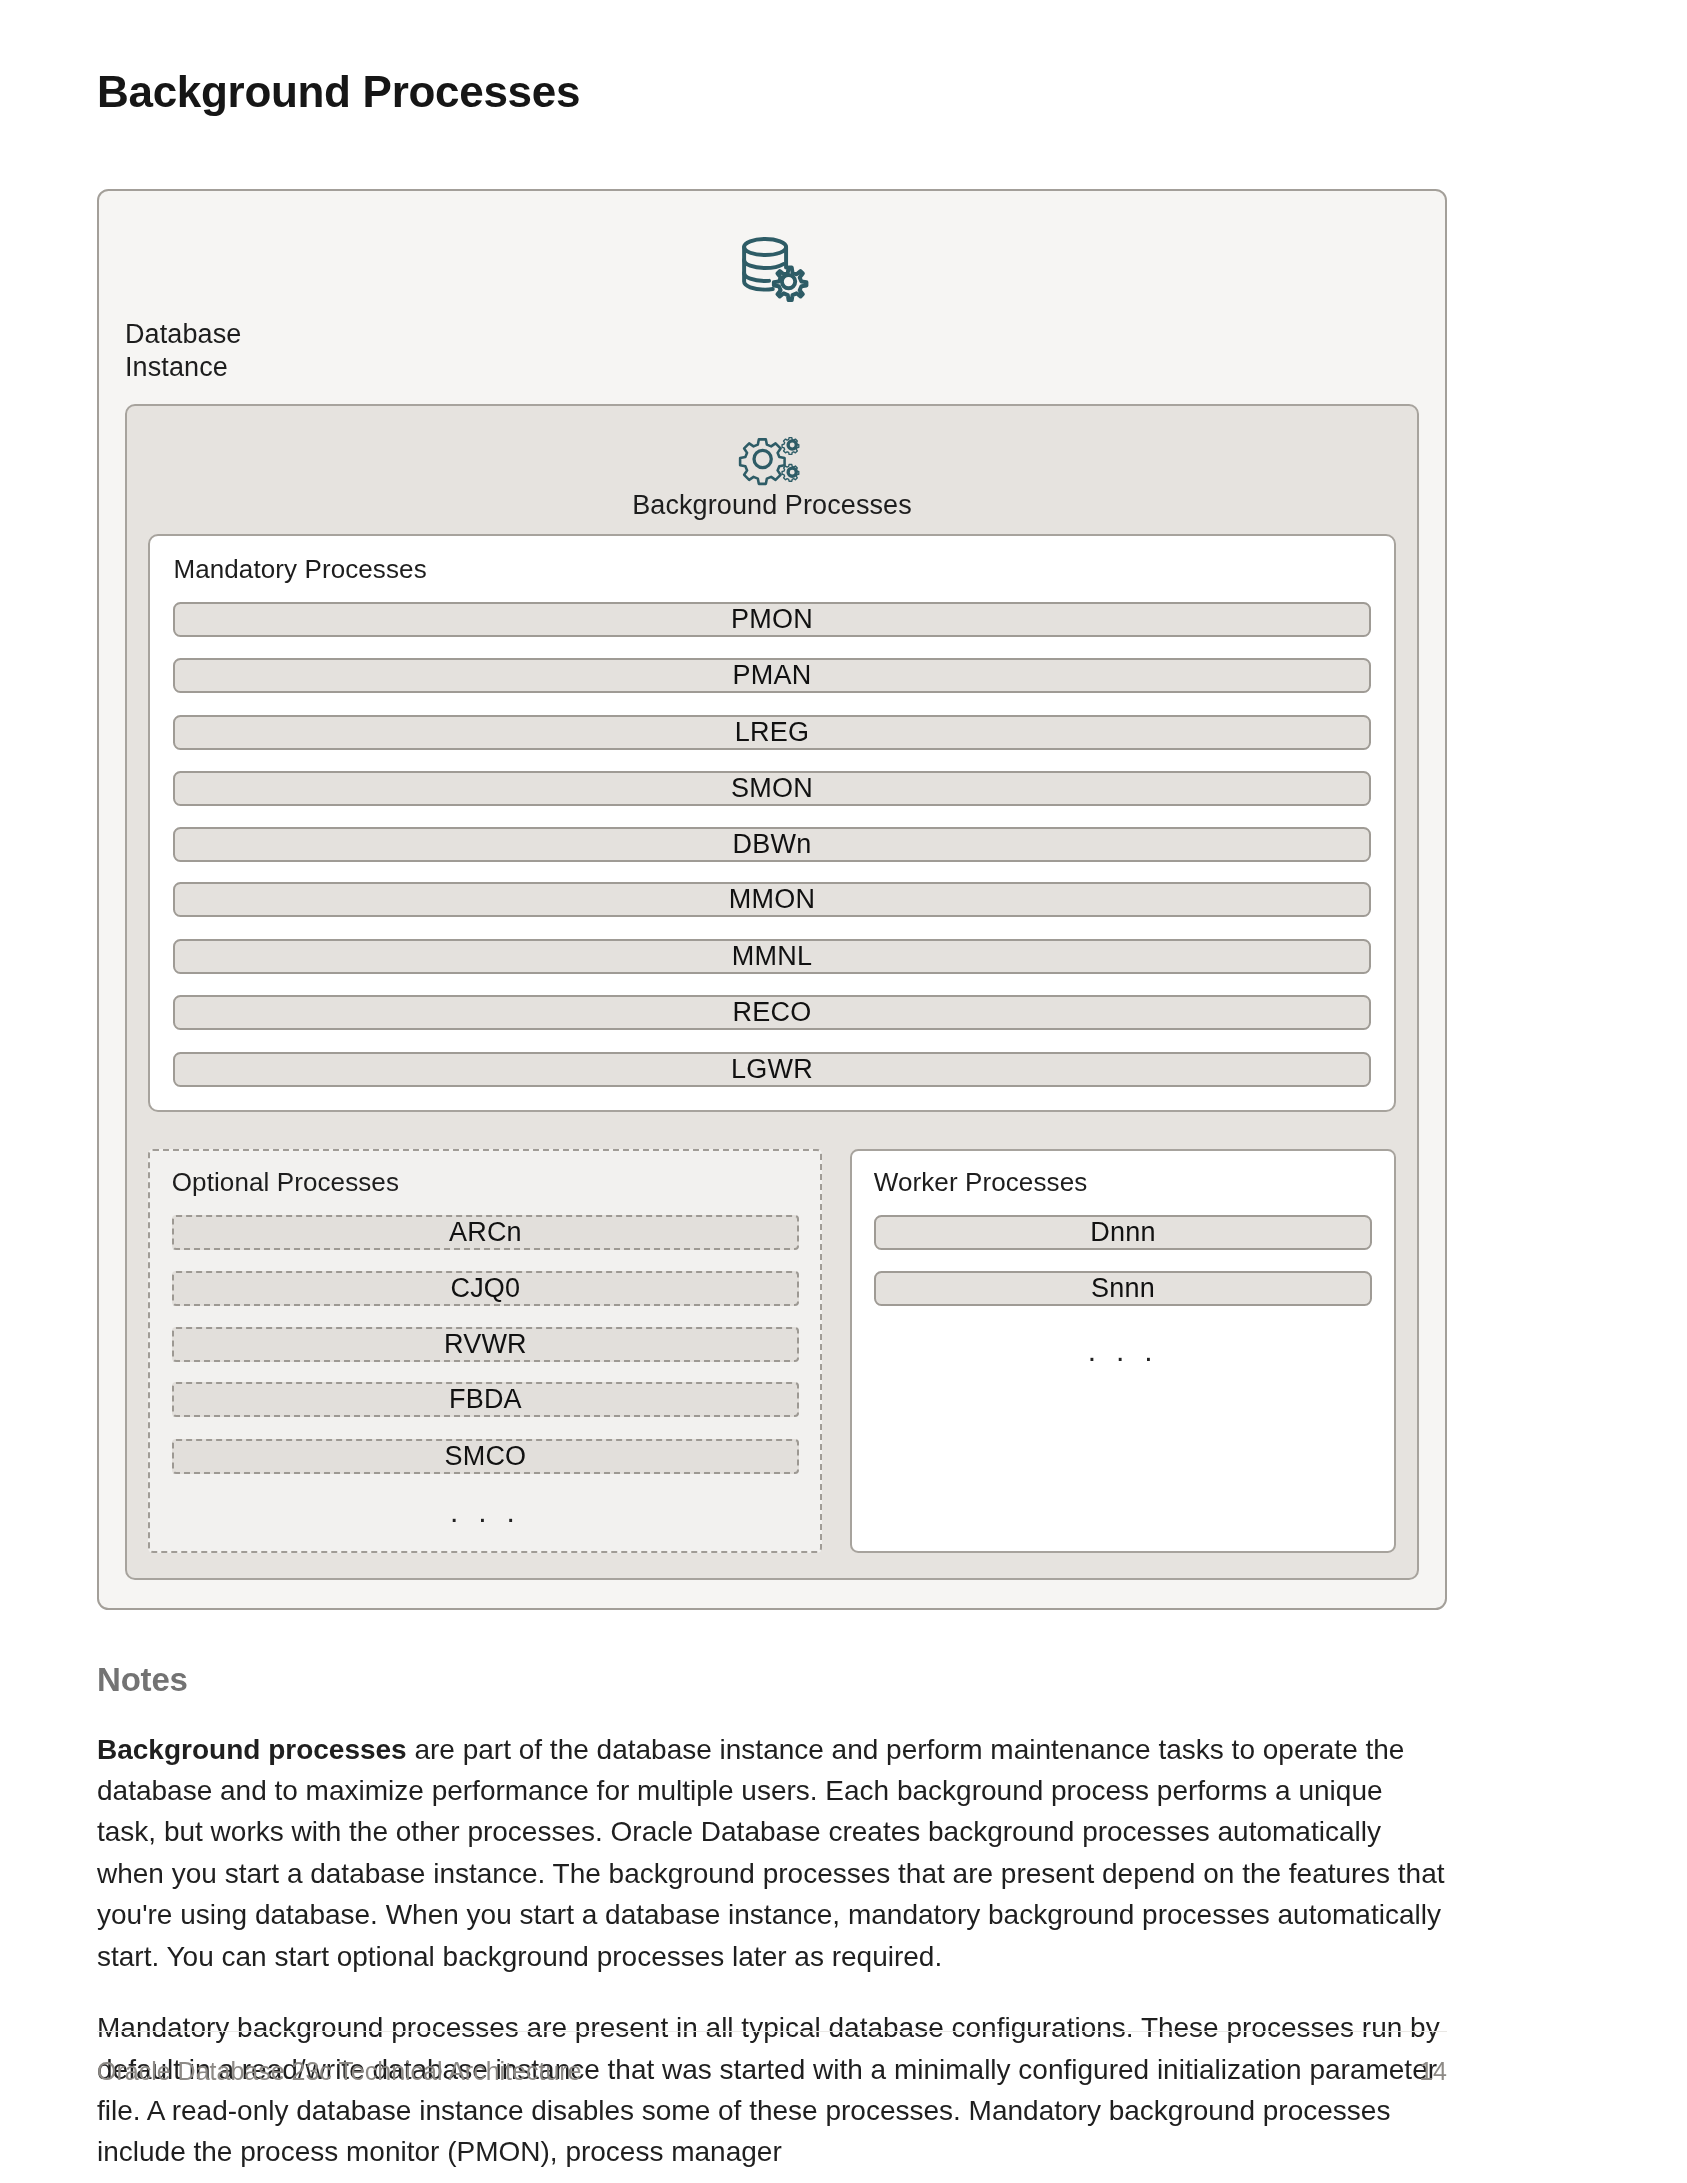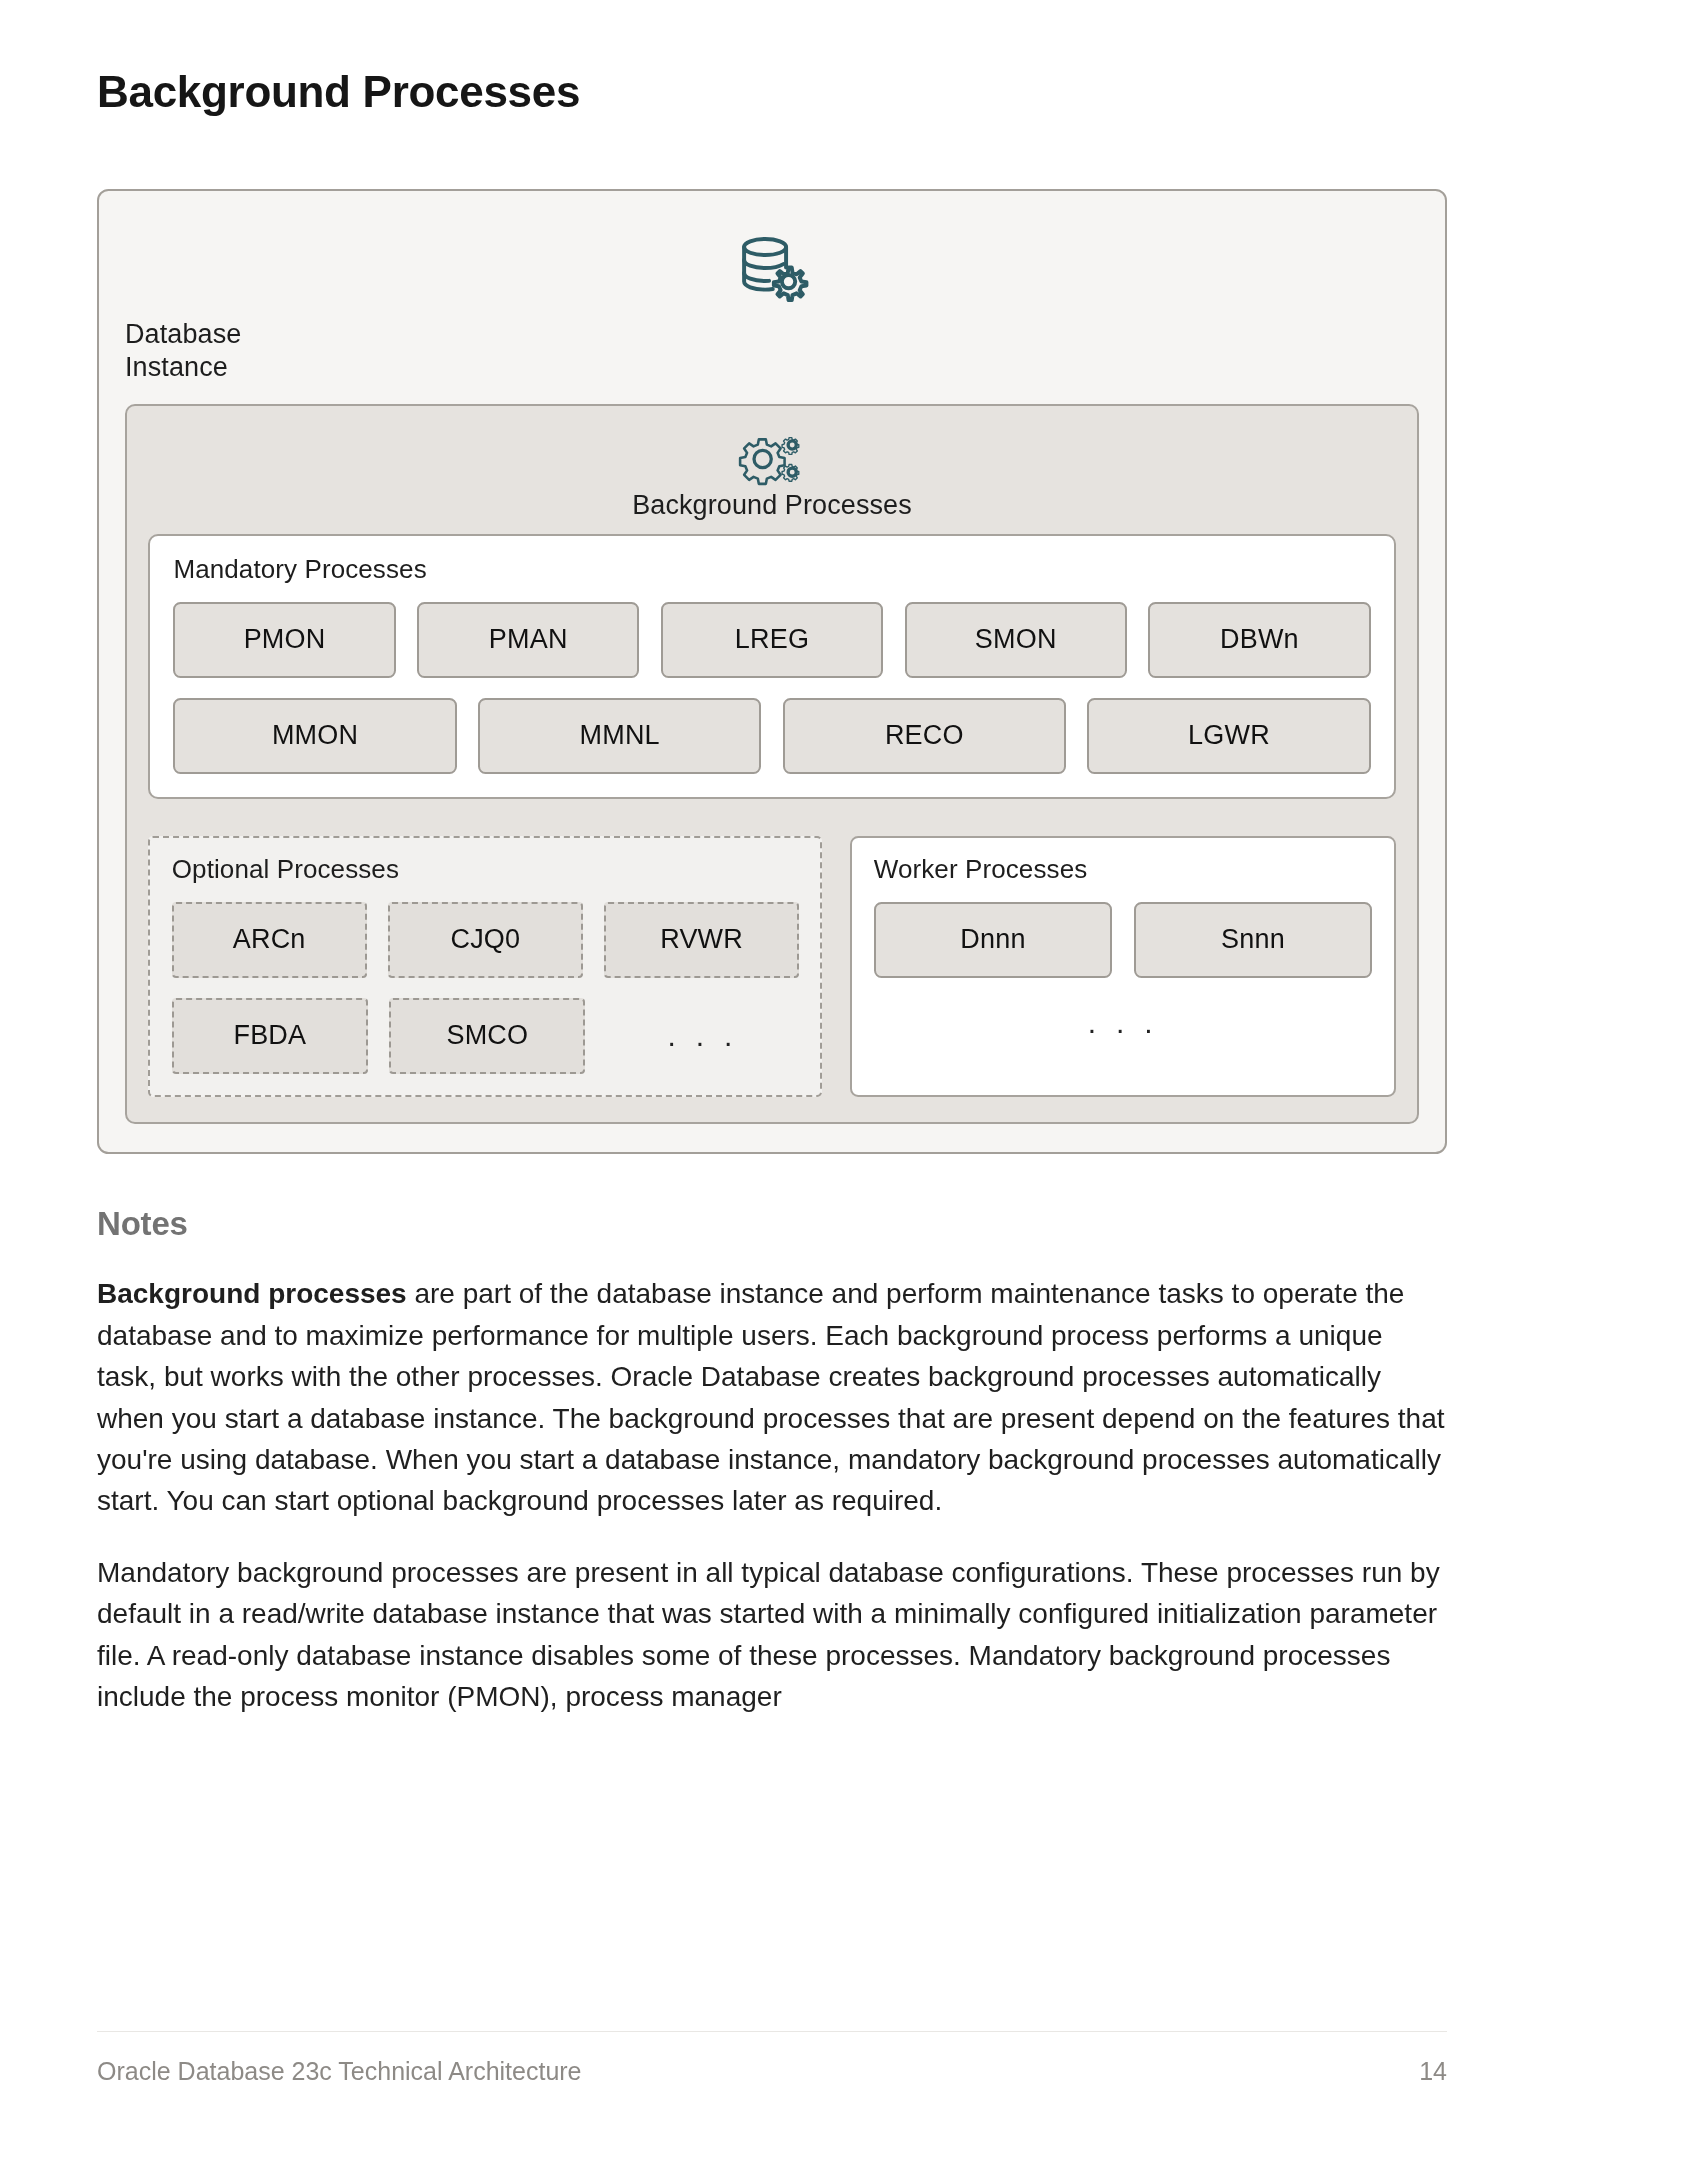--- a/index.html
+++ b/index.html
@@ -79,22 +79,23 @@
   }
   .section-caption {
     text-align: left;
     font-size: 26px;
     color: #1d1d1d;
     margin-bottom: 16.5px;
     letter-spacing: 0.1px;
   }
   .proc-row {
     display: flex;
-    justify-content: space-between;
+    justify-content: flex-end;
     gap: 21.4px;
+    flex-direction: column;
   }
   .proc-row + .proc-row { margin-top: 20px; }
   .proc-box {
     flex: 1 1 0;
     height: 76px;
     display: flex;
     align-items: center;
     justify-content: center;
     background: #e4e1dd;
     border: 2.5px solid #9f9b95;

